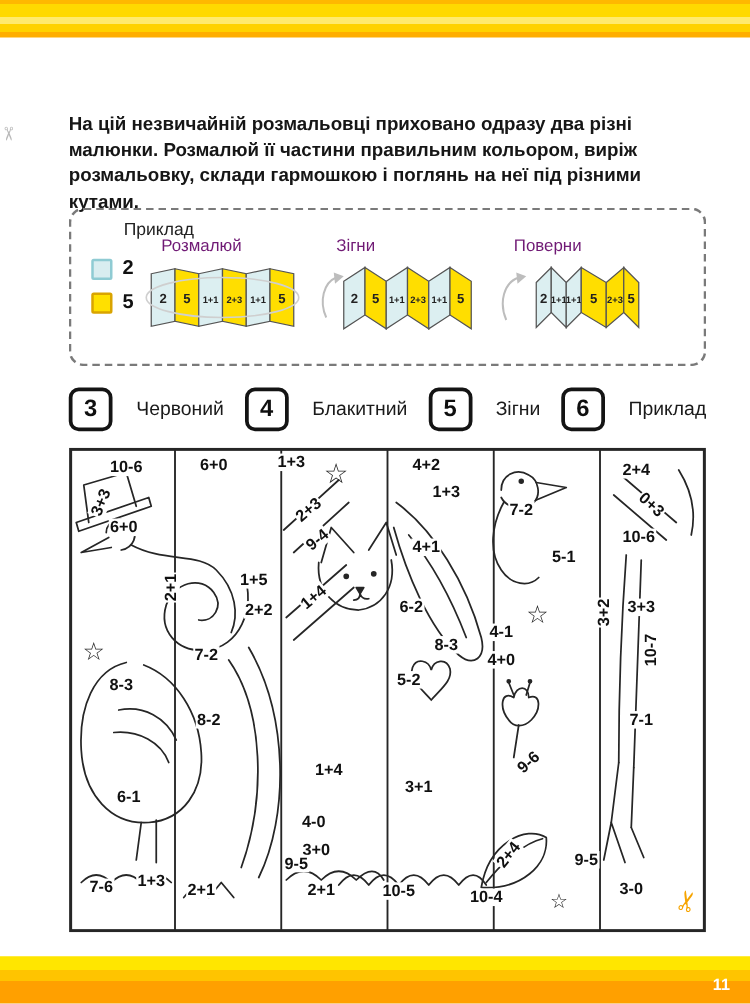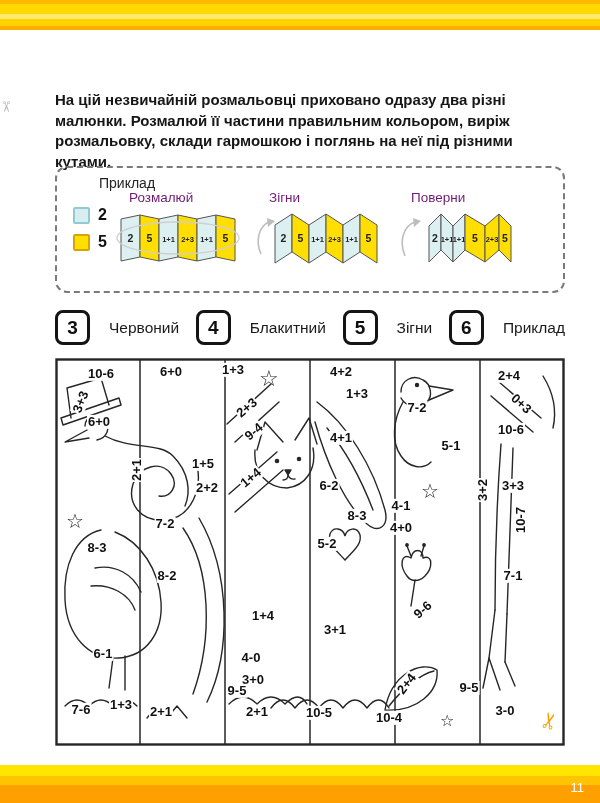--- a/index.html
+++ b/index.html
@@ -3,21 +3,21 @@
 <meta charset="utf-8">
 <style>
   html,body{margin:0;padding:0;background:#e8e8e8;}
   #page{position:relative;width:600px;height:803px;background:#ffffff;overflow:hidden;
         font-family:"Liberation Sans","DejaVu Sans",sans-serif;color:#141414;}
 
   .top-bar{position:absolute;left:0;top:0;width:600px;height:30px;
     background:linear-gradient(180deg,#ffb800 0 12%,#ffd900 12% 46%,#ffea6e 46% 64%,#ffd200 64% 86%,#ffae00 86% 100%);}
   .bottom-bar{position:absolute;left:0;bottom:0;width:600px;height:38px;
     background:linear-gradient(180deg,#ffe600 0 28%,#ffc400 28% 52%,#ffa000 52% 100%);}
-  .page-number{position:absolute;right:16px;bottom:8px;color:#ffffff;font-weight:normal;font-size:13px;}
+  .page-number{position:absolute;right:16px;bottom:8px;color:#ffffff;font-weight:bold;font-size:13px;}
 
   .page-title{position:absolute;left:55px;top:44px;margin:0;font-size:28px;font-weight:800;
     letter-spacing:.2px;color:#0e0e0e;}
   .intro{position:absolute;left:55px;top:90px;width:508px;margin:0;font-size:15px;line-height:1.38;color:#161616;font-weight:bold;}
 
   .example-box{position:absolute;left:55px;top:166px;width:510px;height:127px;box-sizing:border-box;
     border:2px dashed #7a7a7a;border-radius:12px;}
   .example-label{position:absolute;left:42px;top:7px;font-size:14px;color:#222;}
   .example-legend{position:absolute;left:16px;top:38px;}
   .legend-row{display:flex;align-items:center;margin-bottom:9px;}
@@ -233,21 +233,21 @@
       <text x="366" y="140" font-size="20" fill="#262626">☆</text>
       <text x="385" y="368" font-size="16" fill="#262626">☆</text>
     </svg>
 
     <div class="expr-layer">
         <span class="expr" style="left: 46px; top: 16px; transform: translate(-50%, -50%) rotate(0deg);">10-6</span>
         <span class="expr" style="left: 26px; top: 44px; transform: translate(-50%, -50%) rotate(-68deg);">3+3</span>
         <span class="expr" style="left: 44px; top: 64px; transform: translate(-50%, -50%) rotate(0deg);">6+0</span>
         <span class="expr" style="left: 82px; top: 112px; transform: translate(-50%, -50%) rotate(-90deg);">2+1</span>
         <span class="expr" style="left: 42px; top: 190px; transform: translate(-50%, -50%) rotate(0deg);">8-3</span>
-        <span class="expr" style="left: 48px; top: 296px; transform: translate(-50%, -50%) rotate(0deg);">6-1</span>
+        <span class="expr" style="left: 48px; top: 280px; transform: translate(-50%, -50%) rotate(0deg);">6-1</span>
         <span class="expr" style="left: 26px; top: 352px; transform: translate(-50%, -50%) rotate(0deg);">7-6</span>
         <span class="expr" style="left: 66px; top: 347px; transform: translate(-50%, -50%) rotate(0deg);">1+3</span>
         <span class="expr" style="left: 116px; top: 14px; transform: translate(-50%, -50%) rotate(0deg);">6+0</span>
         <span class="expr" style="left: 148px; top: 106px; transform: translate(-50%, -50%) rotate(0deg);">1+5</span>
         <span class="expr" style="left: 152px; top: 130px; transform: translate(-50%, -50%) rotate(0deg);">2+2</span>
         <span class="expr" style="left: 110px; top: 166px; transform: translate(-50%, -50%) rotate(0deg);">7-2</span>
         <span class="expr" style="left: 112px; top: 218px; transform: translate(-50%, -50%) rotate(0deg);">8-2</span>
         <span class="expr" style="left: 106px; top: 354px; transform: translate(-50%, -50%) rotate(0deg);">2+1</span>
         <span class="expr" style="left: 178px; top: 12px; transform: translate(-50%, -50%) rotate(0deg);">1+3</span>
         <span class="expr" style="left: 192px; top: 50px; transform: translate(-50%, -50%) rotate(-40deg);">2+3</span>

